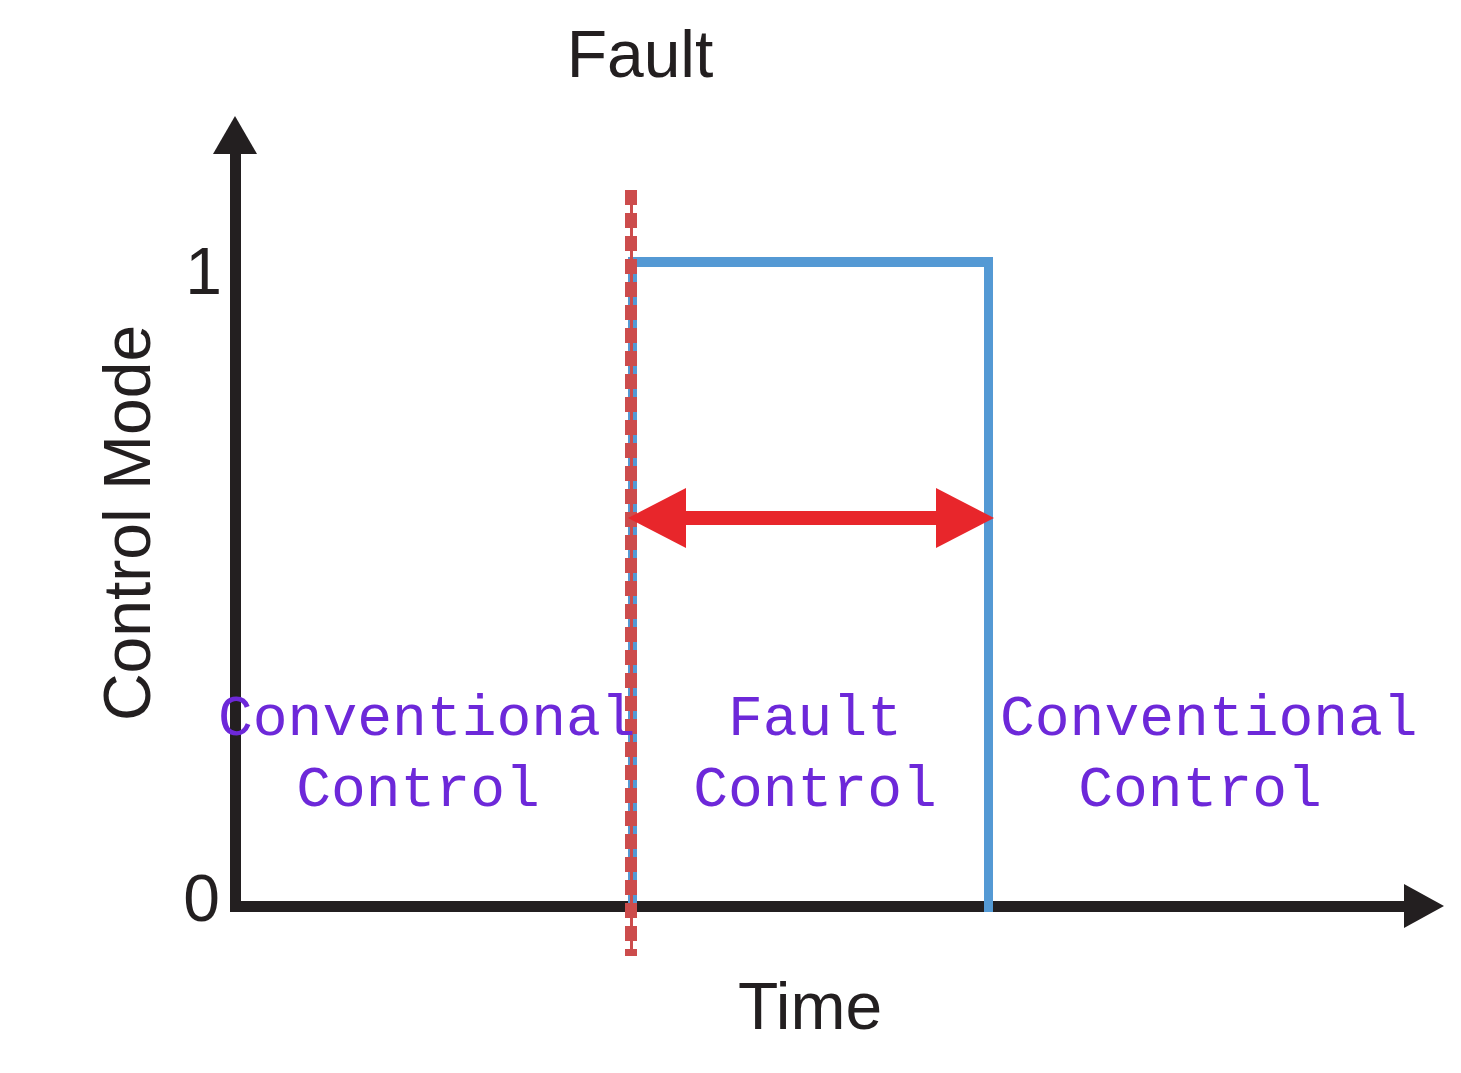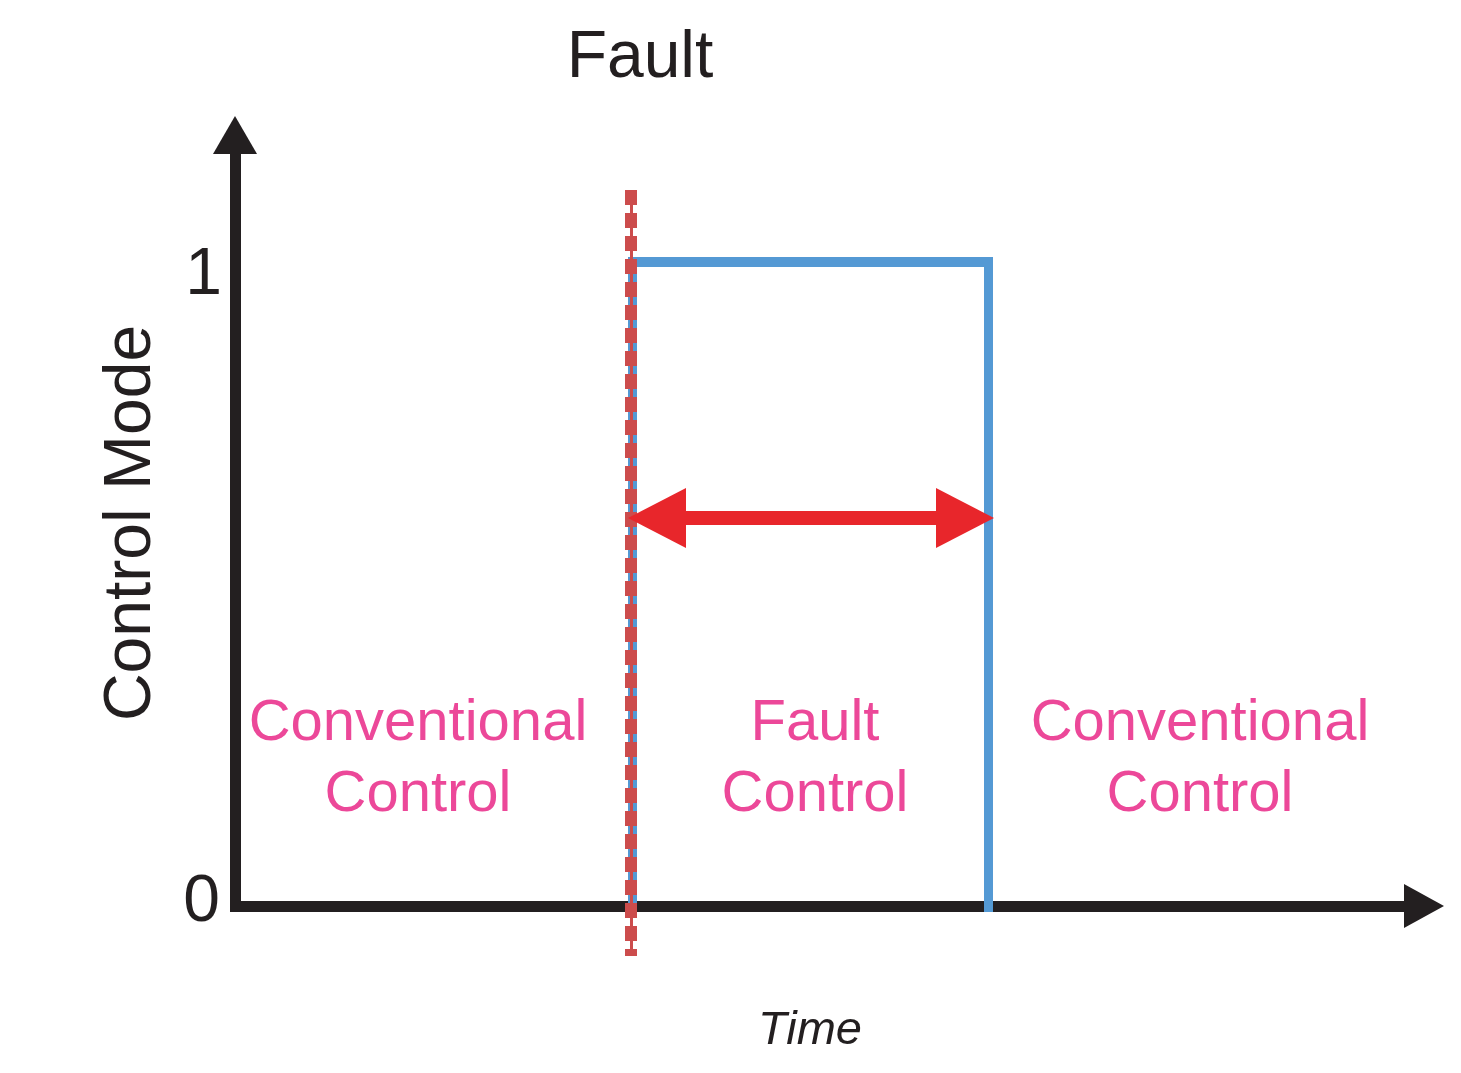--- a/index.html
+++ b/index.html
@@ -42,25 +42,24 @@
     top: 486px;
     width: 560px;
     text-align: center;
     font-size: 66px;
     transform: rotate(-90deg);
     transform-origin: 50% 50%;
   }
 
   #axis-label-x {
     left: 600px;
-    top: 1002px;
+    top: 970px;
     width: 420px;
     text-align: center;
-    font-size: 47px;
-    font-style: italic;
+    font-size: 66px;
   }
 
   #ytick-1 {
     left: 160px;
     top: 235px;
     width: 62px;
     text-align: right;
     font-size: 66px;
   }
 
@@ -69,21 +68,22 @@
     top: 862px;
     width: 62px;
     text-align: right;
     font-size: 66px;
   }
 
   .region-label {
     position: absolute;
     font-size: 58px;
     line-height: 1.22;
-    color: #ec4899;
+    color: #6d28d9;
+    font-family: Liberation Mono, monospace;
   }
 
   #region-left {
     left: 218px;
     top: 685px;
     width: 400px;
     text-align: center;
   }
 
   #region-mid {

